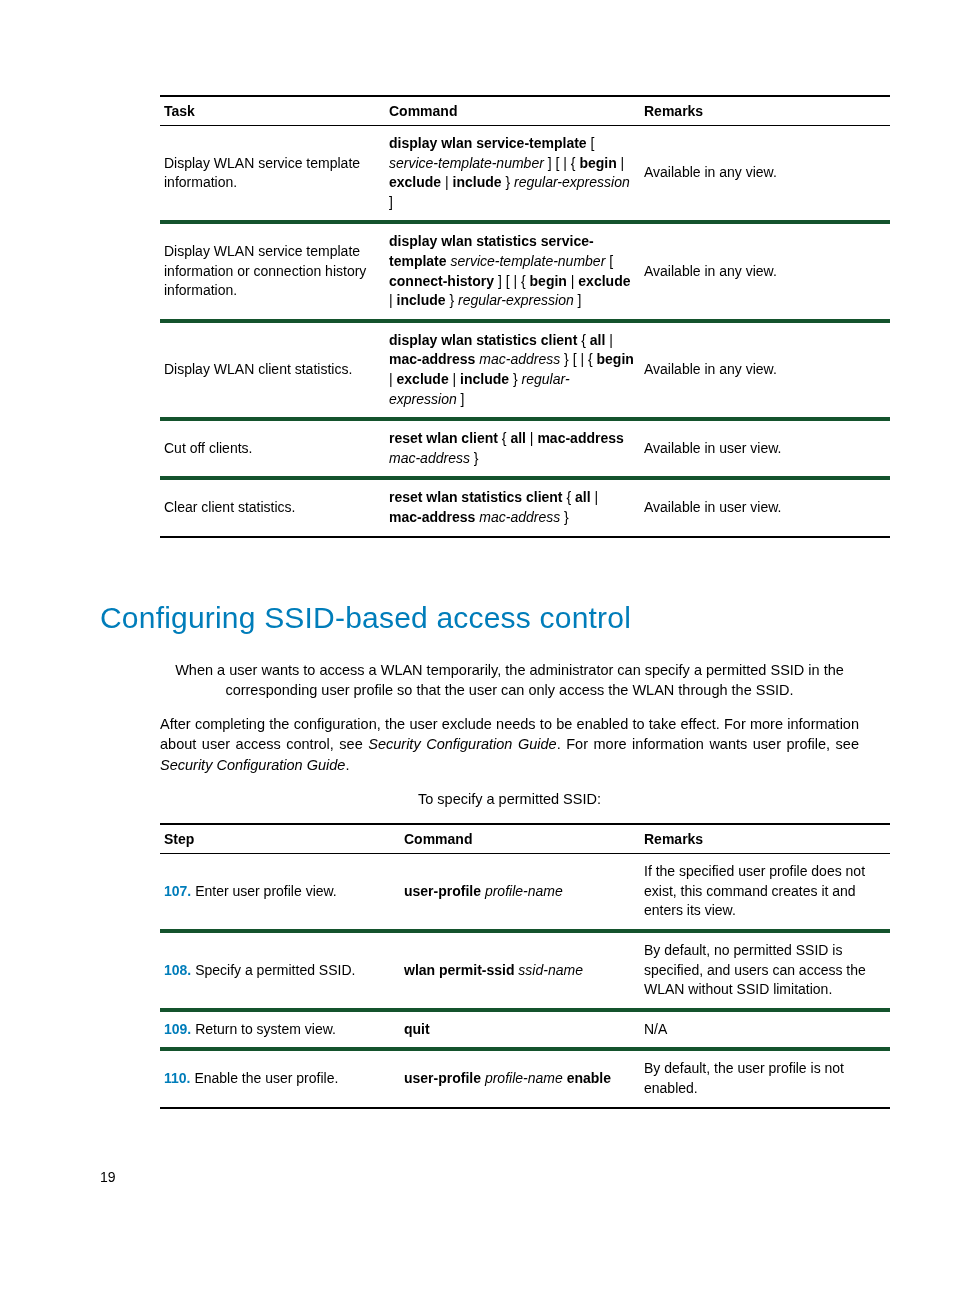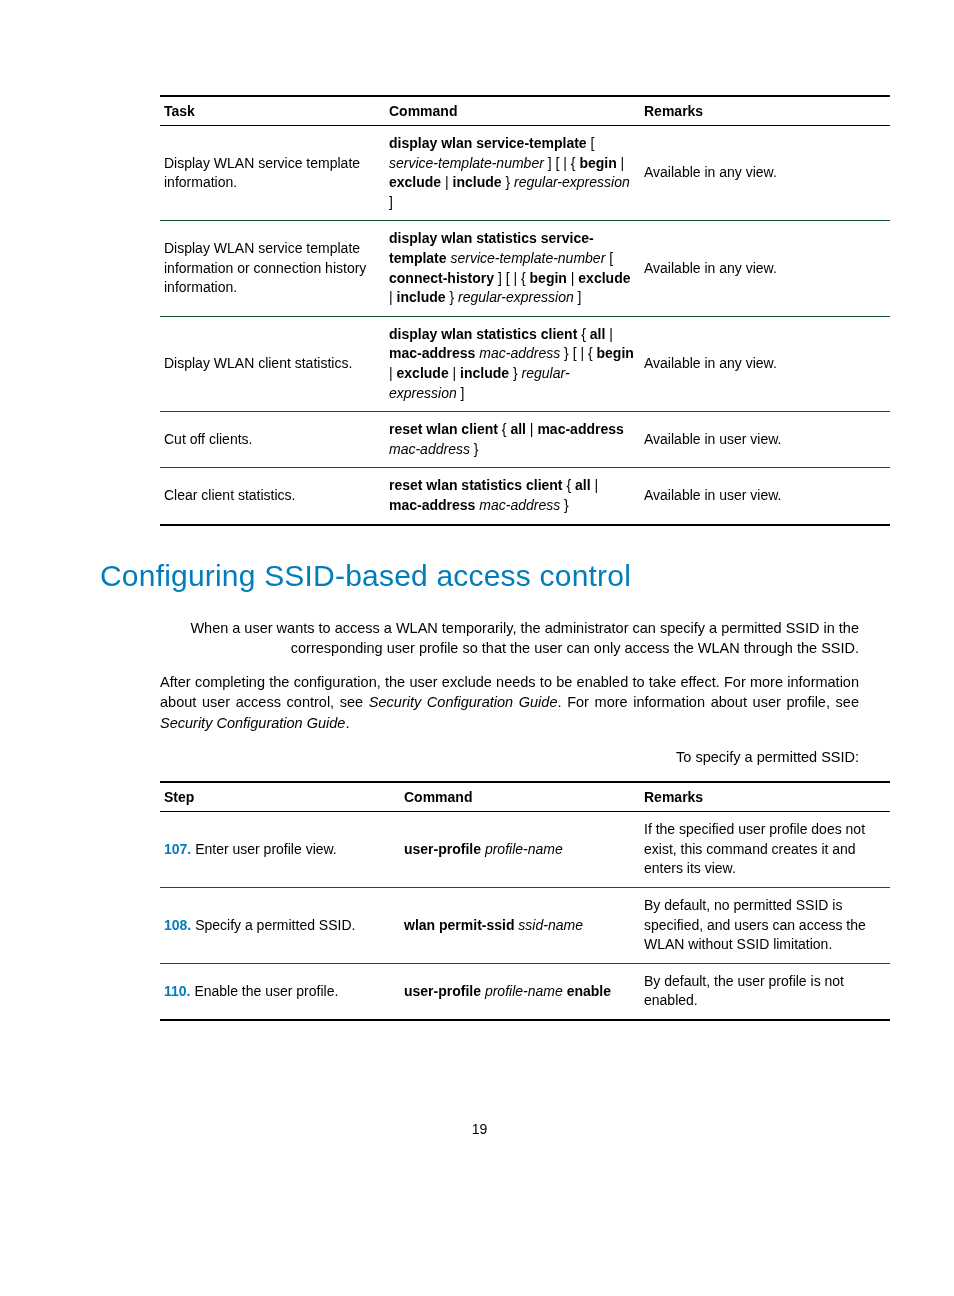--- a/index.html
+++ b/index.html
@@ -27,51 +27,51 @@
   thead tr th {
     text-align: left;
     font-weight: 600;
     padding: 6px 6px 6px 4px;
     border-top: 2px solid #000;
     border-bottom: 1px solid #000;
     vertical-align: bottom;
   }
   tbody tr td {
     padding: 8px 6px 8px 4px;
-    border-bottom: 1px solid #14532d;
+    border-bottom: 4px solid #14532d;
     vertical-align: middle;
     line-height: 1.4;
   }
   tbody tr:last-child td {
     border-bottom: 2px solid #000;
   }
   .col1 { width: 215px; }
   .col2 { width: 245px; }
   .col3 { width: auto; }
   h1 {
     font-size: 30px;
     font-weight: 400;
     color: #007dba;
-    margin: 33px 0 25px 0;
+    margin: 63px 0 25px 0;
     letter-spacing: 0.2px;
   }
   p.body {
     margin: 0 0 14px 60px;
     font-size: 14.5px;
     line-height: 1.4;
-    text-align: right;
+    text-align: center;
   }
   p.justify { text-align: justify; }
   .italic { font-style: italic; }
   .bold { font-weight: 600; }
   .stepnum { color: #007dba; font-weight: 600; }
   .pagenum {
-    text-align: center;
+    text-align: left;
     font-size: 14px;
-    margin-top: 100px;
+    margin-top: 60px;
   }
   .cmdcell span { display:inline; }
 </style>
 </head>
 <body>
 
 <div class="page">
 
   <table class="t1">
     <thead>
@@ -108,21 +108,21 @@
           <td class="col3">Available in user view.</td>
         </tr>
       </tbody>
   </table>
 
   <h1>Configuring SSID-based access control</h1>
 
   <p class="body">When a user wants to access a WLAN temporarily, the administrator can specify a permitted SSID in the corresponding user profile so that the user can only access the WLAN through the SSID.</p>
 
   <p class="body justify">
-    <span>After completing the configuration, the user exclude needs to be enabled to take effect. For more information about user access control, see </span><span class="italic">Security Configuration Guide</span><span>. For more information about user profile, see </span><span class="italic">Security Configuration Guide</span><span>.</span>
+    <span>After completing the configuration, the user exclude needs to be enabled to take effect. For more information about user access control, see </span><span class="italic">Security Configuration Guide</span><span>. For more information wants user profile, see </span><span class="italic">Security Configuration Guide</span><span>.</span>
   </p>
 
   <p class="body">To specify a permitted SSID:</p>
 
   <table class="t2">
     <thead>
       <tr>
         <th style="width:230px">Step</th>
         <th style="width:230px">Command</th>
         <th>Remarks</th>
@@ -133,20 +133,25 @@
           <td><span class="stepnum">107. </span><span>Enter user profile view.</span></td>
           <td><span class="cmdcell"><span class="bold">user-profile</span><span> </span><span class="italic">profile-name</span></span></td>
           <td>If the specified user profile does not exist, this command creates it and enters its view.</td>
         </tr>
         <tr>
           <td><span class="stepnum">108. </span><span>Specify a permitted SSID.</span></td>
           <td><span class="cmdcell"><span class="bold">wlan permit-ssid</span><span> </span><span class="italic">ssid-name</span></span></td>
           <td>By default, no permitted SSID is specified, and users can access the WLAN without SSID limitation.</td>
         </tr>
         <tr>
+          <td><span class="stepnum">109. </span><span>Return to system view.</span></td>
+          <td><span class="cmdcell"><span class="bold">quit</span></span></td>
+          <td>N/A</td>
+        </tr>
+        <tr>
           <td><span class="stepnum">110. </span><span>Enable the user profile.</span></td>
           <td><span class="cmdcell"><span class="bold">user-profile</span><span> </span><span class="italic">profile-name</span><span> </span><span class="bold">enable</span></span></td>
           <td>By default, the user profile is not enabled.</td>
         </tr>
       </tbody>
   </table>
 
   <div class="pagenum">19</div>
 
 </div>

